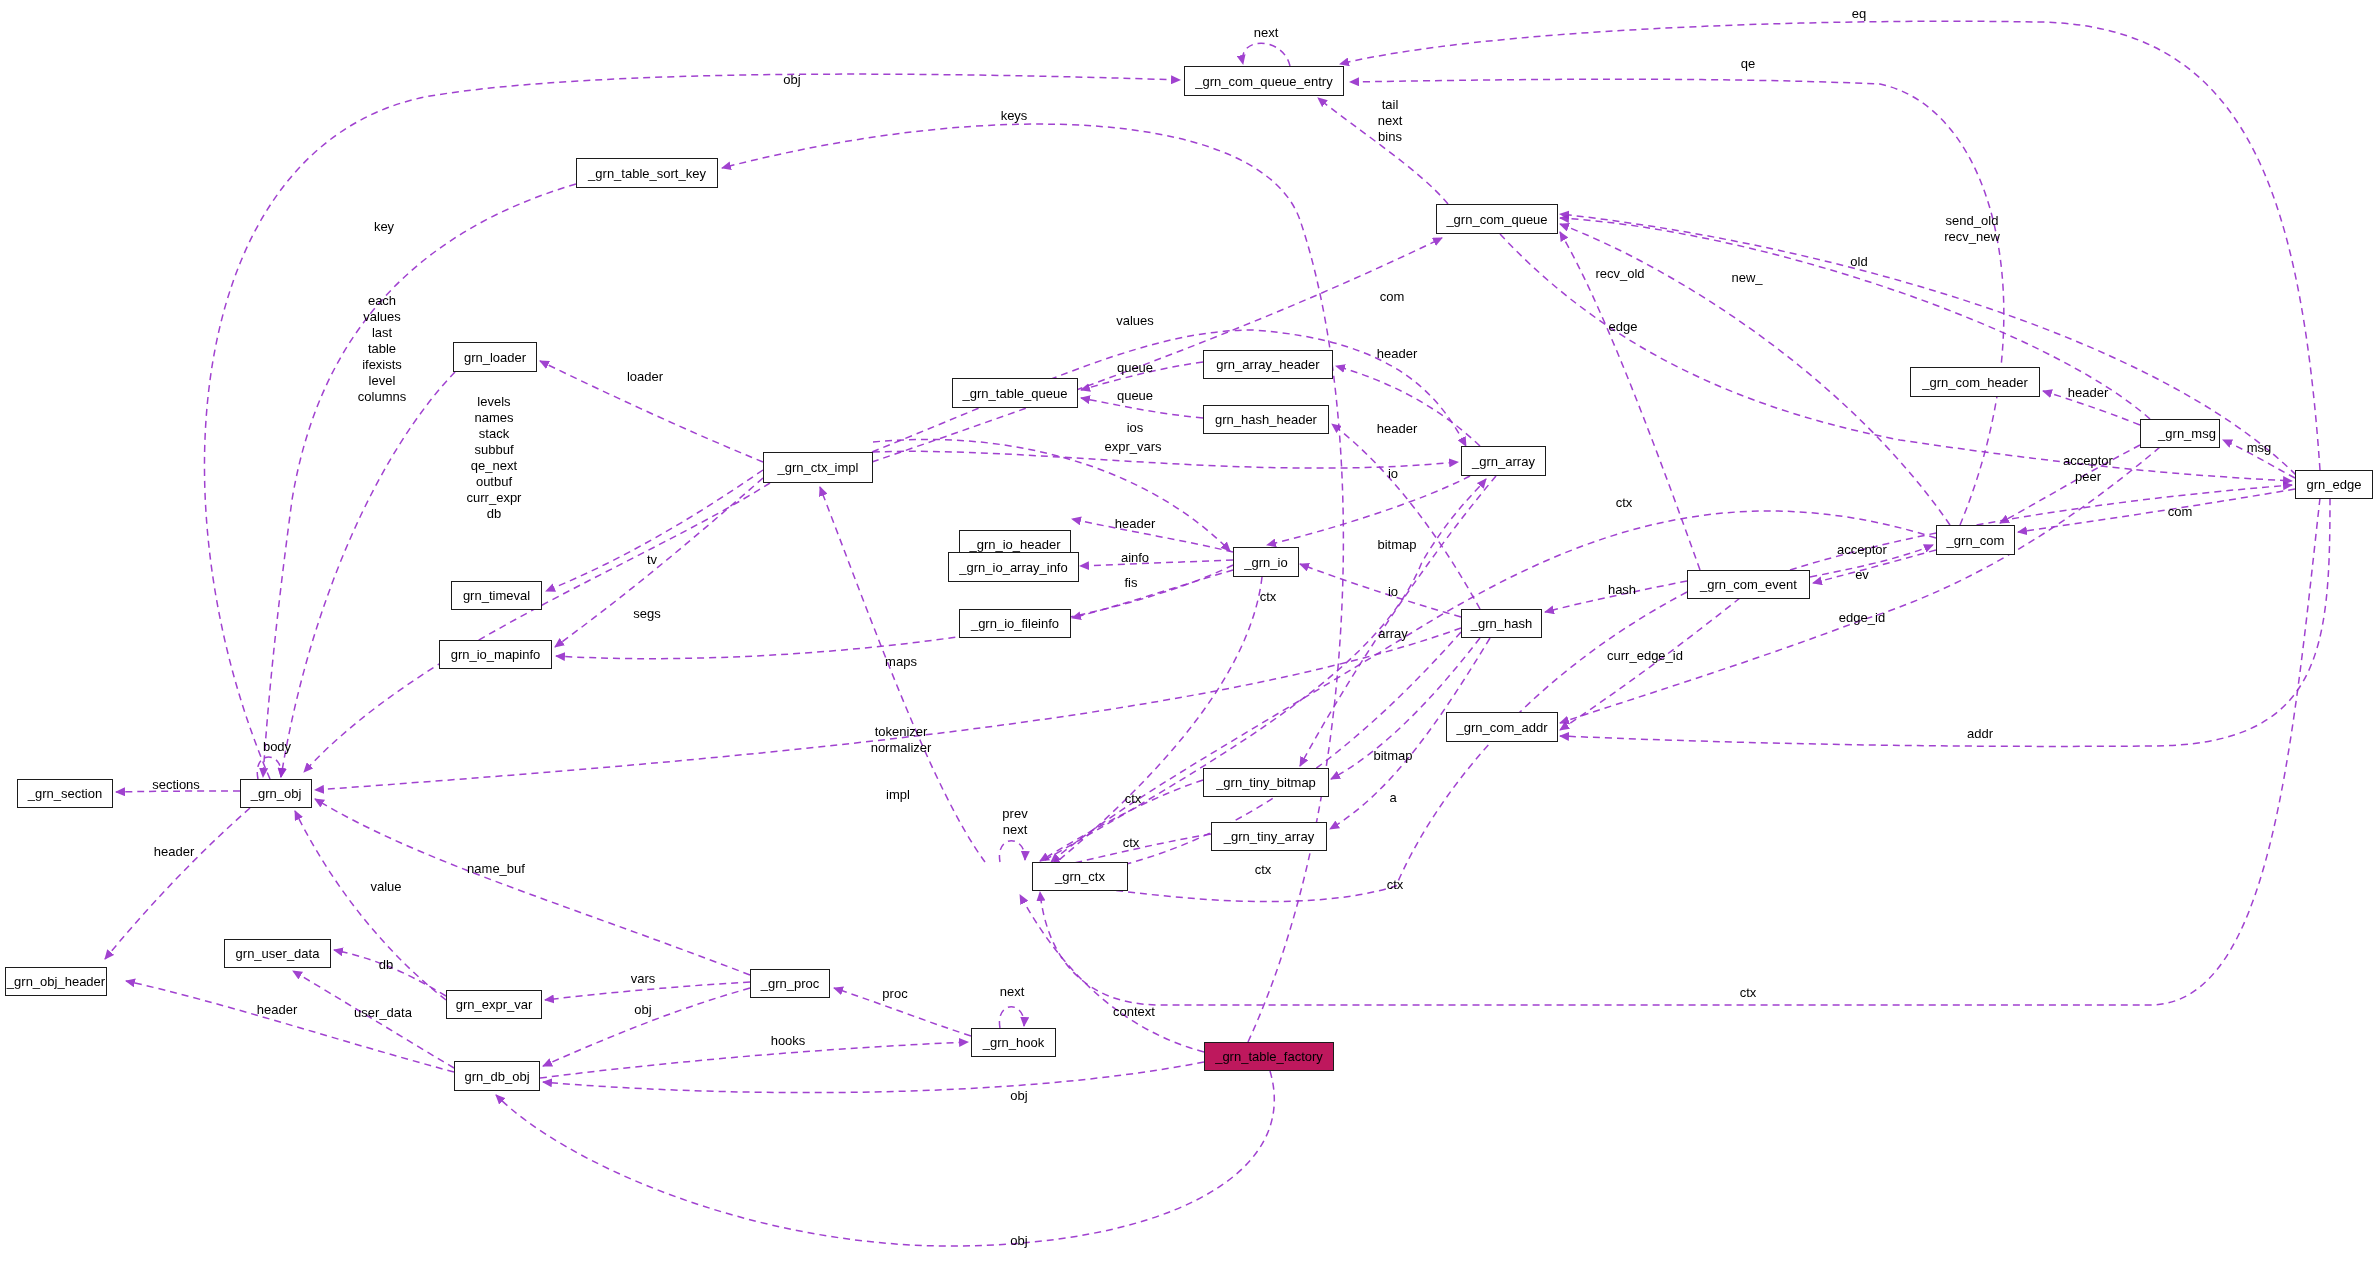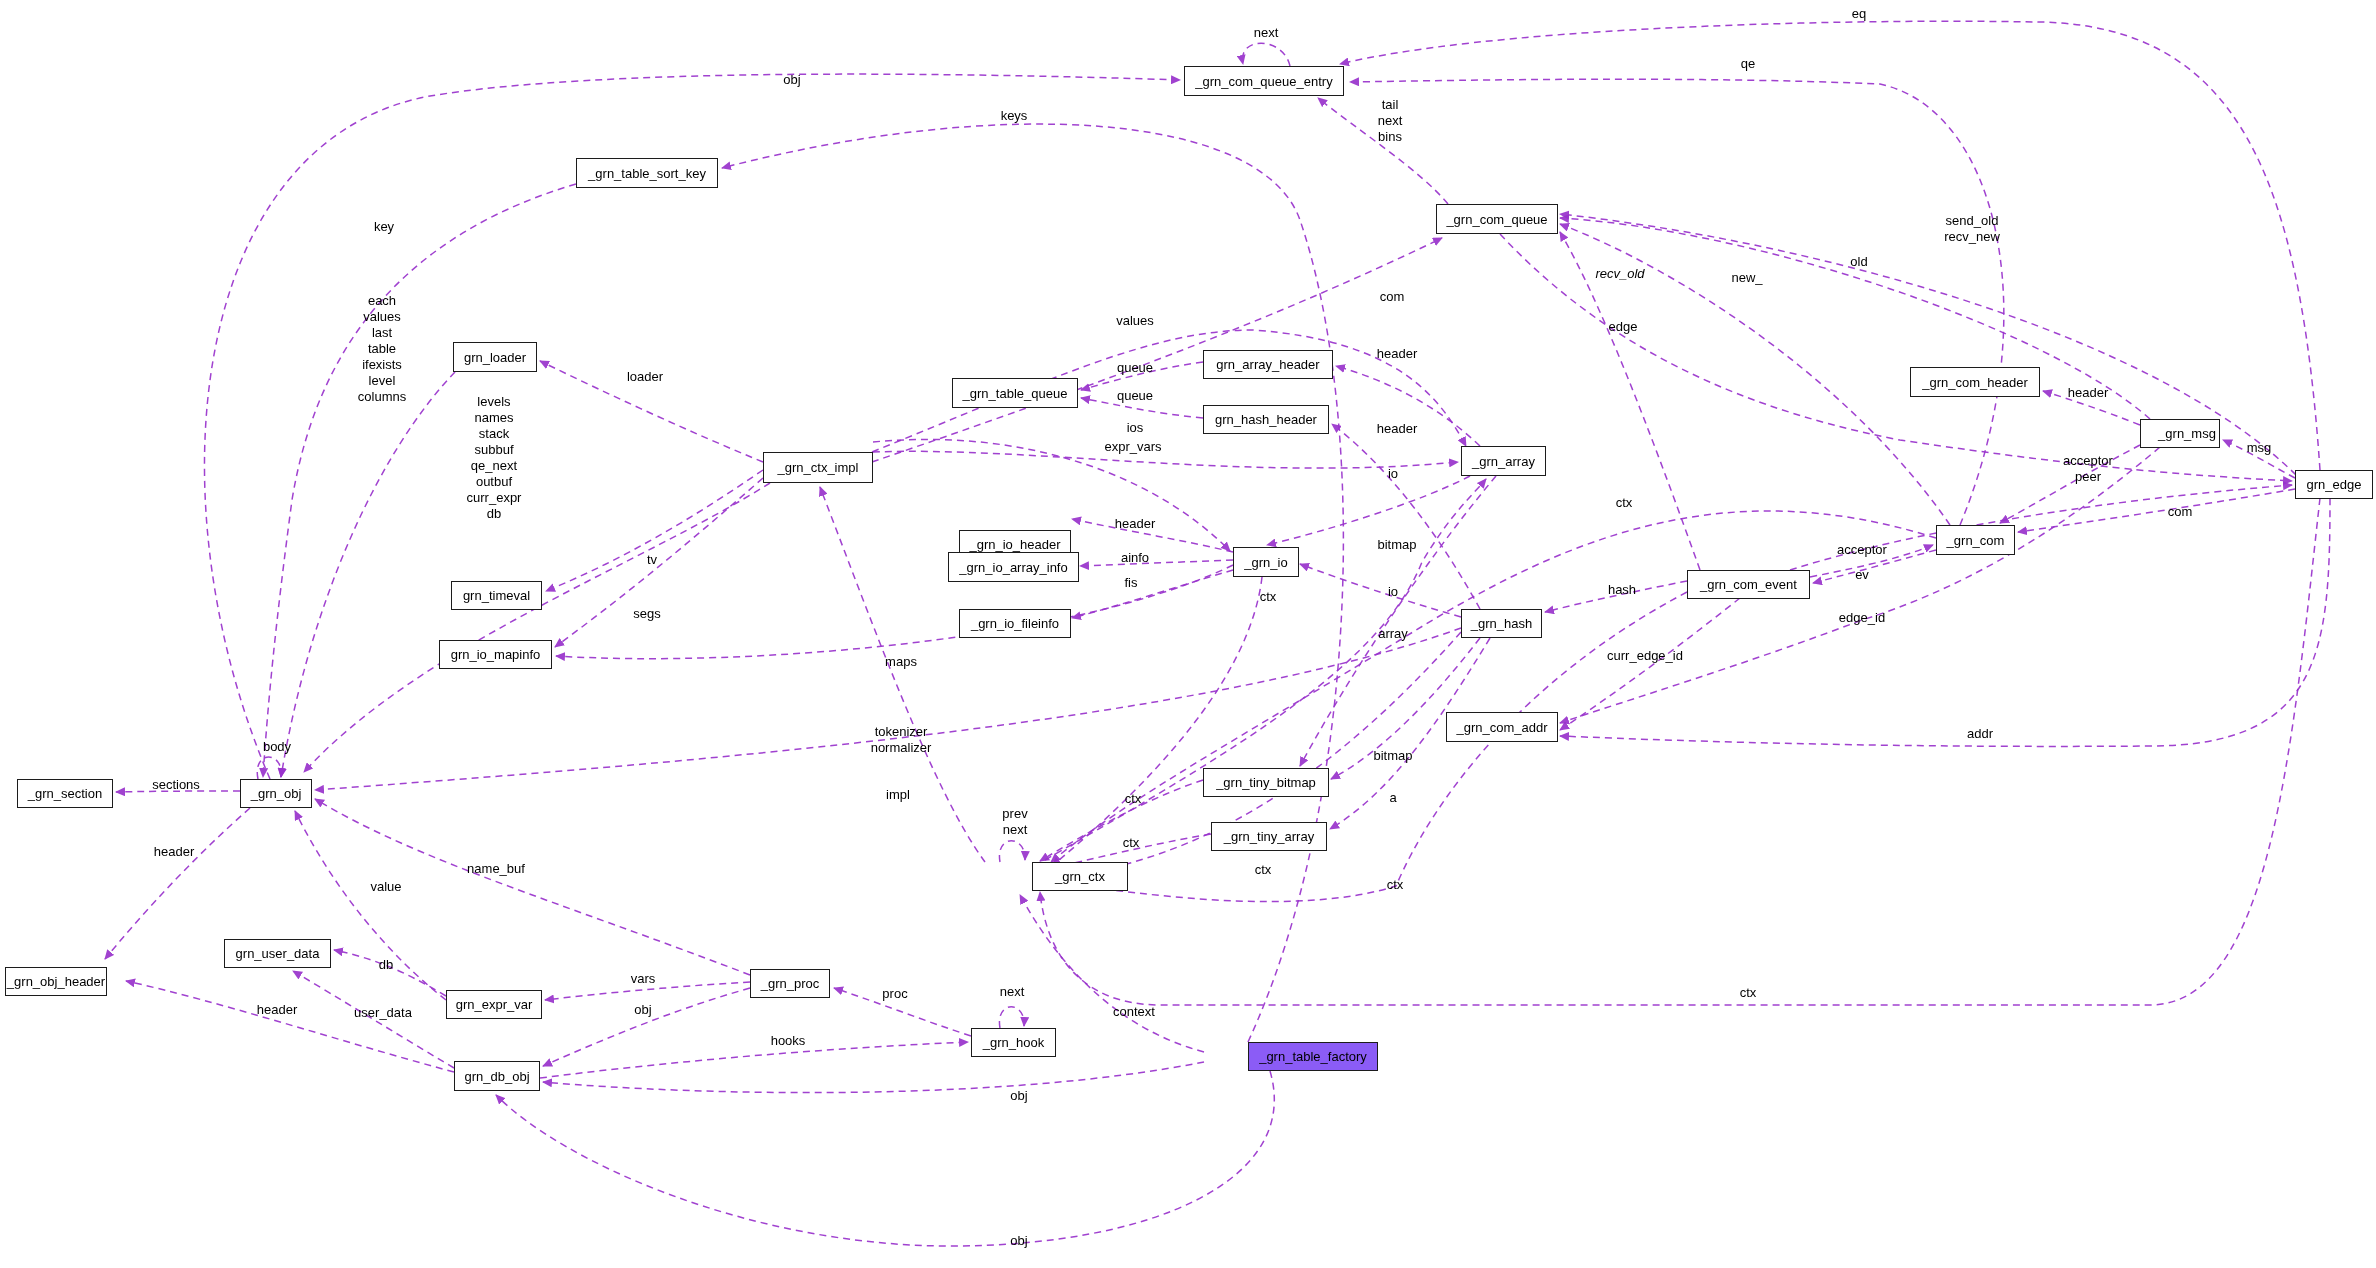--- a/index.html
+++ b/index.html
@@ -2,21 +2,21 @@
 <html><head>
 <meta charset="utf-8">
 <style>
   html,body{margin:0;padding:0;background:#ffffff;}
   #canvas{position:relative;width:2376px;height:1268px;background:#ffffff;overflow:hidden;
           font-family:"Liberation Sans","DejaVu Sans",sans-serif;}
   #edges{position:absolute;left:0;top:0;width:2376px;height:1268px;}
   .node{position:absolute;display:flex;align-items:center;justify-content:center;
         background:#ffffff;border:1.6px solid #1c1c1c;color:#000;font-size:13px;
         white-space:nowrap;box-sizing:border-box;z-index:3;cursor:pointer;}
-  .node.focus{background:#8b5cf6;margin-left:44px;}
+  .node.focus{background:#be185d;}
   .edge-label{position:absolute;transform:translate(-50%,-50%);color:#000;font-size:13px;
         line-height:16px;white-space:pre-line;text-align:center;z-index:2;}
   path.edge{fill:none;stroke:#9932cc;stroke-width:1.5;stroke-dasharray:7,5;opacity:0.92;}
 </style>
 </head>
 <body>
 
 <div id="canvas">
   <svg id="edges" viewBox="0 0 2376 1268" xmlns="http://www.w3.org/2000/svg">
     <defs>
@@ -140,21 +140,21 @@
       <div class="edge-label" style="left: 1748px; top: 64px;">qe</div>
       <div class="edge-label" style="left: 1014px; top: 116px;">keys</div>
       <div class="edge-label" style="left: 1390px; top: 121px;">tail
 next
 bins</div>
       <div class="edge-label" style="left: 384px; top: 227px;">key</div>
       <div class="edge-label" style="left: 1972px; top: 229px;">send_old
 recv_new</div>
       <div class="edge-label" style="left: 1859px; top: 262px;">old</div>
       <div class="edge-label" style="left: 1747px; top: 278px;">new_</div>
-      <div class="edge-label" style="left: 1620px; top: 274px; font-style: italic;">recv_old</div>
+      <div class="edge-label" style="left: 1620px; top: 274px;">recv_old</div>
       <div class="edge-label" style="left: 1392px; top: 297px;">com</div>
       <div class="edge-label" style="left: 1135px; top: 321px;">values</div>
       <div class="edge-label" style="left: 1623px; top: 327px;">edge</div>
       <div class="edge-label" style="left: 382px; top: 349px;">each
 values
 last
 table
 ifexists
 level
 columns</div>

